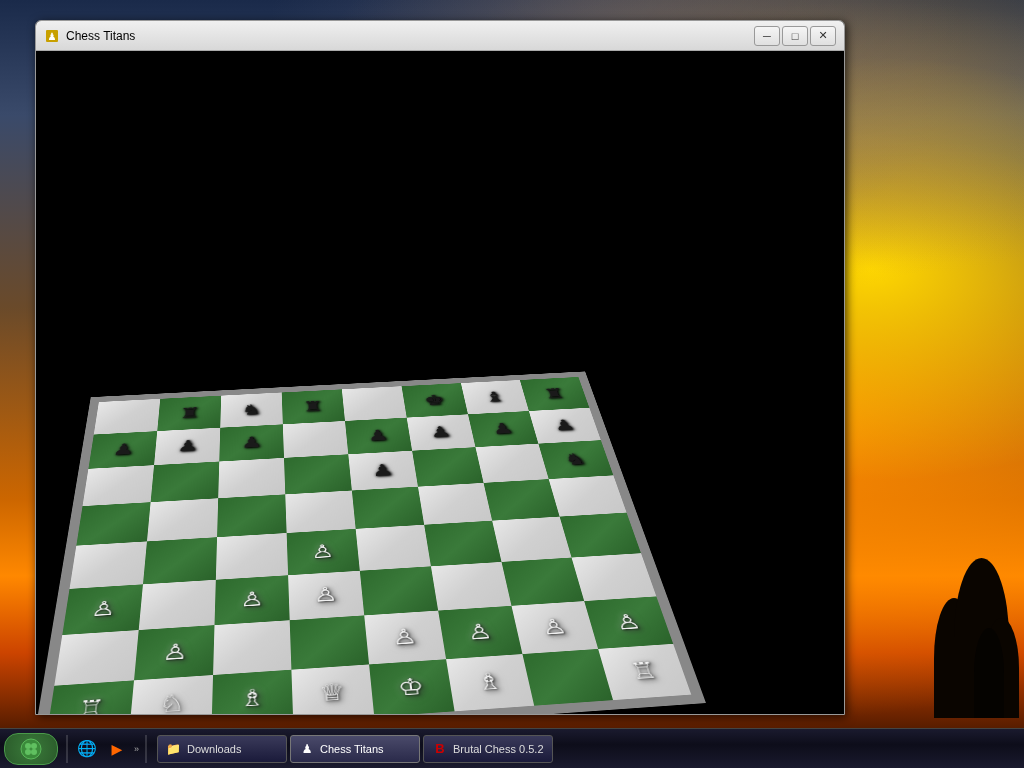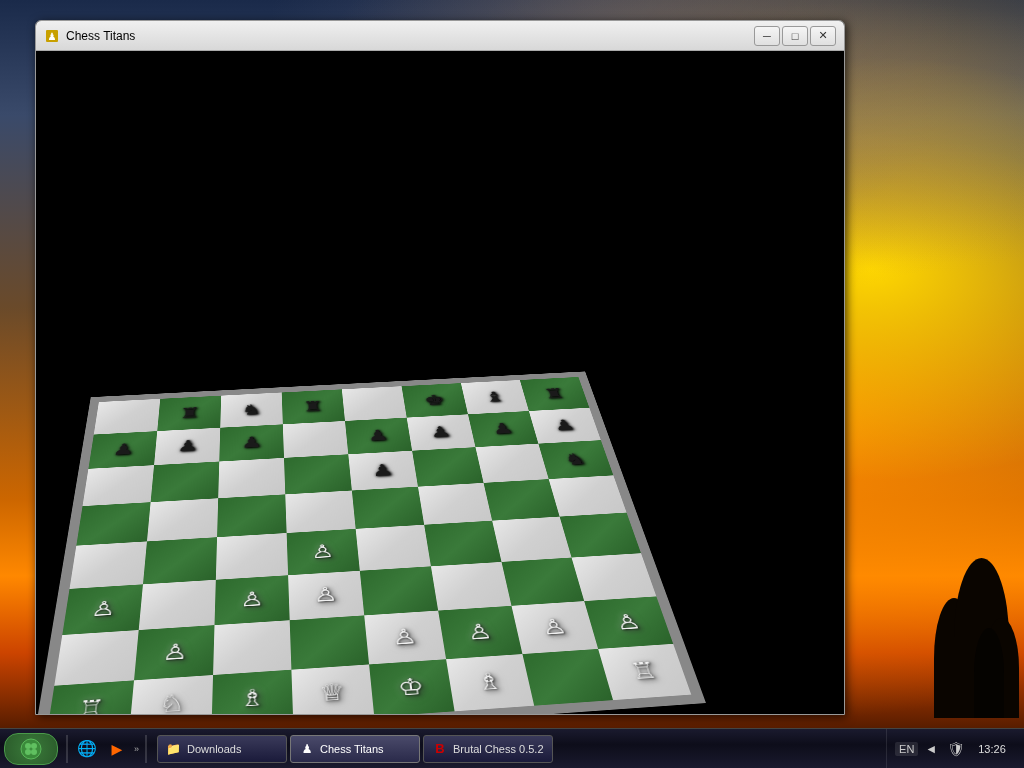--- a/index.html
+++ b/index.html
@@ -532,21 +532,15 @@
       <div class="taskbar-task active">
         <span class="task-icon">♟</span>
         <span class="task-label">Chess Titans</span>
       </div>
       <div class="taskbar-task">
         <span class="task-icon" style="color:#cc0000;font-weight:bold;font-size:13px;">B</span>
         <span class="task-label">Brutal Chess 0.5.2</span>
       </div>
     </div>
 
-    <div id="taskbar-tray">
-      <span class="lang-indicator">EN</span>
-      <span class="tray-icon">◄</span>
-      <span class="tray-icon" style="font-size:14px;">🛡</span>
-      <div id="clock">13:26</div>
-    </div>
 
   </div>
 </div>
 
 </body></html>

